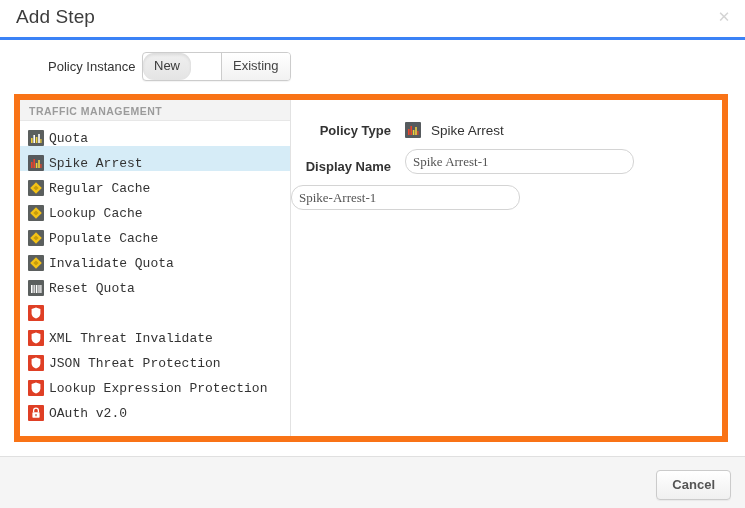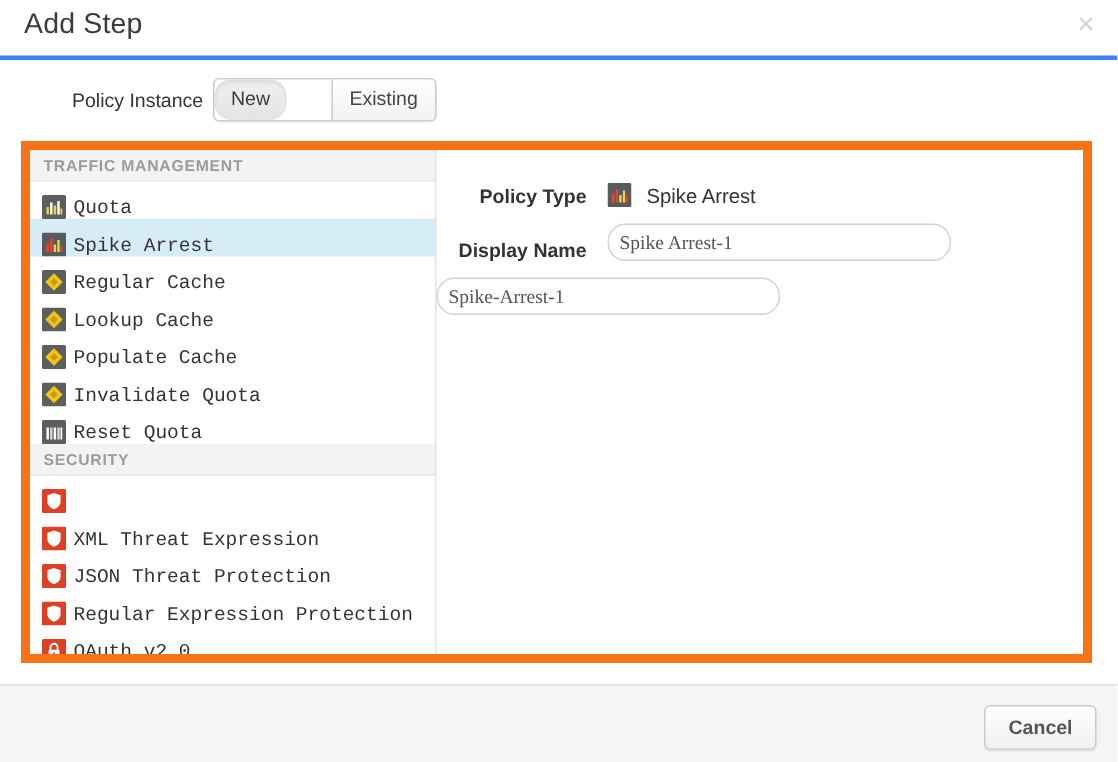--- a/index.html
+++ b/index.html
@@ -332,51 +332,50 @@
         <rect width="16" height="16" fill="#5b5f5e"></rect>
         <rect x="3" y="5" width="1.6" height="8" fill="#ffffff"></rect>
         <rect x="5.4" y="5" width="1.6" height="8" fill="#d7d7d7"></rect>
         <rect x="7.8" y="5" width="1.6" height="8" fill="#ffffff"></rect>
         <rect x="10.2" y="5" width="1.6" height="8" fill="#d7d7d7"></rect>
         <rect x="12.3" y="5" width="1.2" height="8" fill="#ffffff"></rect>
       </svg>
       <span class="policy-label">Reset Quota</span>
     </div>
 
-    <div class="section-header">SECURITY</div>
 
     <div class="policy-item">
       <svg class="icon" viewBox="0 0 16 16">
         <rect width="16" height="16" fill="#df3f25"></rect>
         <path d="M8 2.6 L12.4 4.1 V8.4 C12.4 11 10.4 12.7 8 13.5 C5.6 12.7 3.6 11 3.6 8.4 V4.1 Z" fill="#ffffff"></path>
       </svg>
     </div>
 
     <div class="policy-item">
       <svg class="icon" viewBox="0 0 16 16">
         <rect width="16" height="16" fill="#df3f25"></rect>
         <path d="M8 2.6 L12.4 4.1 V8.4 C12.4 11 10.4 12.7 8 13.5 C5.6 12.7 3.6 11 3.6 8.4 V4.1 Z" fill="#ffffff"></path>
       </svg>
-      <span class="policy-label">XML Threat Expression</span>
+      <span class="policy-label">XML Threat Invalidate</span>
     </div>
 
     <div class="policy-item">
       <svg class="icon" viewBox="0 0 16 16">
         <rect width="16" height="16" fill="#df3f25"></rect>
         <path d="M8 2.6 L12.4 4.1 V8.4 C12.4 11 10.4 12.7 8 13.5 C5.6 12.7 3.6 11 3.6 8.4 V4.1 Z" fill="#ffffff"></path>
       </svg>
       <span class="policy-label">JSON Threat Protection</span>
     </div>
 
     <div class="policy-item">
       <svg class="icon" viewBox="0 0 16 16">
         <rect width="16" height="16" fill="#df3f25"></rect>
         <path d="M8 2.6 L12.4 4.1 V8.4 C12.4 11 10.4 12.7 8 13.5 C5.6 12.7 3.6 11 3.6 8.4 V4.1 Z" fill="#ffffff"></path>
       </svg>
-      <span class="policy-label">Regular Expression Protection</span>
+      <span class="policy-label">Lookup Expression Protection</span>
     </div>
 
     <div class="policy-item">
       <svg class="icon" viewBox="0 0 16 16">
         <rect width="16" height="16" fill="#df3f25"></rect>
         <path d="M5.6 7.3 V5.6 a2.4 2.4 0 0 1 4.8 0 V7.3" fill="none" stroke="#ffffff" stroke-width="1.3"></path>
         <rect x="4.4" y="7.2" width="7.2" height="5.5" rx="0.7" fill="#ffffff"></rect>
         <rect x="7.5" y="9" width="1" height="2.2" fill="#b63019"></rect>
       </svg>
       <span class="policy-label">OAuth v2.0</span>

